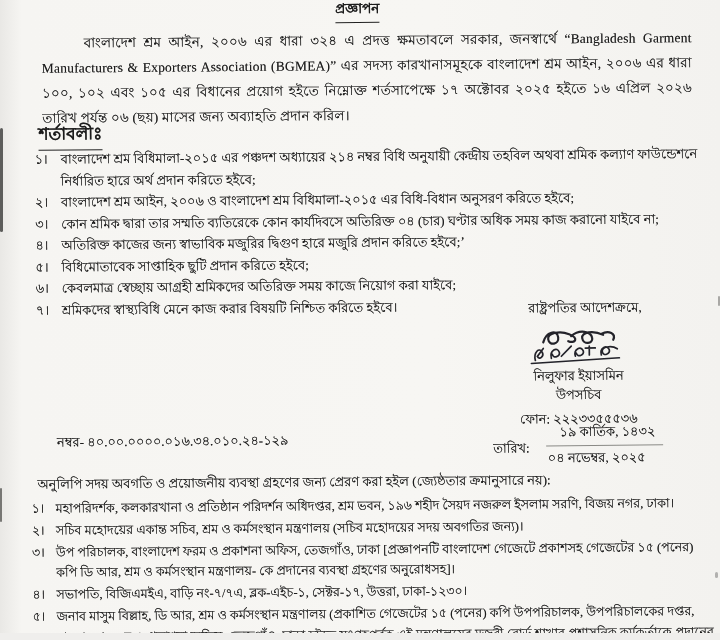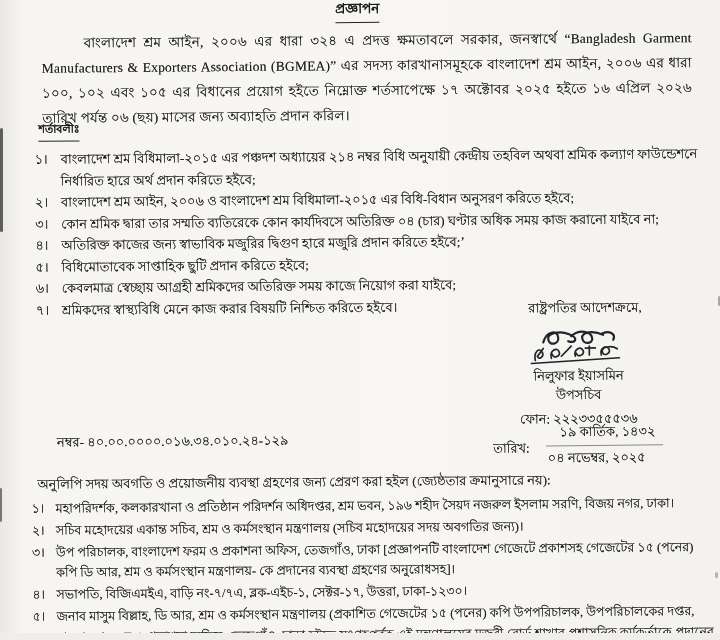--- a/index.html
+++ b/index.html
@@ -28,21 +28,21 @@
   .doc-title span{display:inline-block;border-bottom:1.5px solid #222;padding-bottom:1px;}
   
   .para{
     position:absolute;top:28px;left:44px;width:650px;
     font-size:13.5px;line-height:25px;text-align:justify;
     text-indent:42px;letter-spacing:.2px;
   }
   
   .cond-head{
     position:absolute;top:118px;left:40px;
-    font-size:11px;font-weight:bold;
+    font-size:17px;font-weight:bold;
   }
   .cond-head span{display:inline-block;border-bottom:1.5px solid #222;padding-bottom:1px;}
   .cond-list{
     position:absolute;top:146px;left:36px;width:672px;
     font-size:13px;line-height:21.5px;
   }
   .li{display:flex;align-items:flex-start;}
   .li .num{flex:none;width:26px;}
   .li .txt{flex:1;text-align:left;}
   

